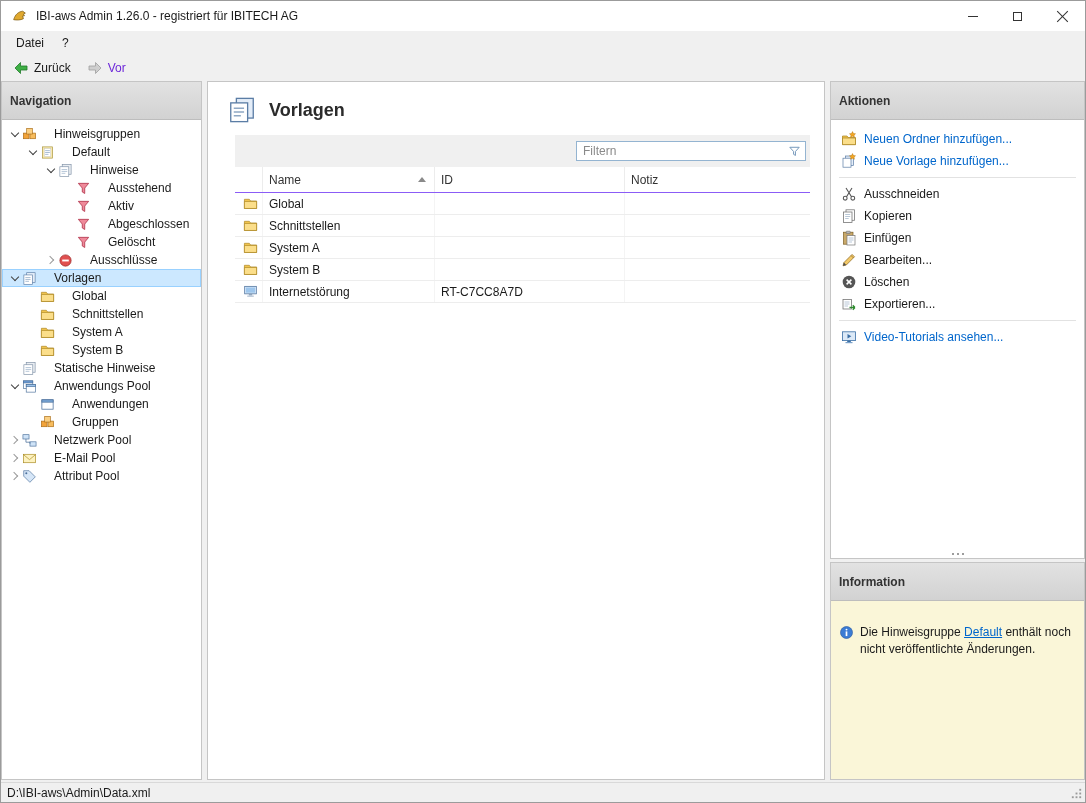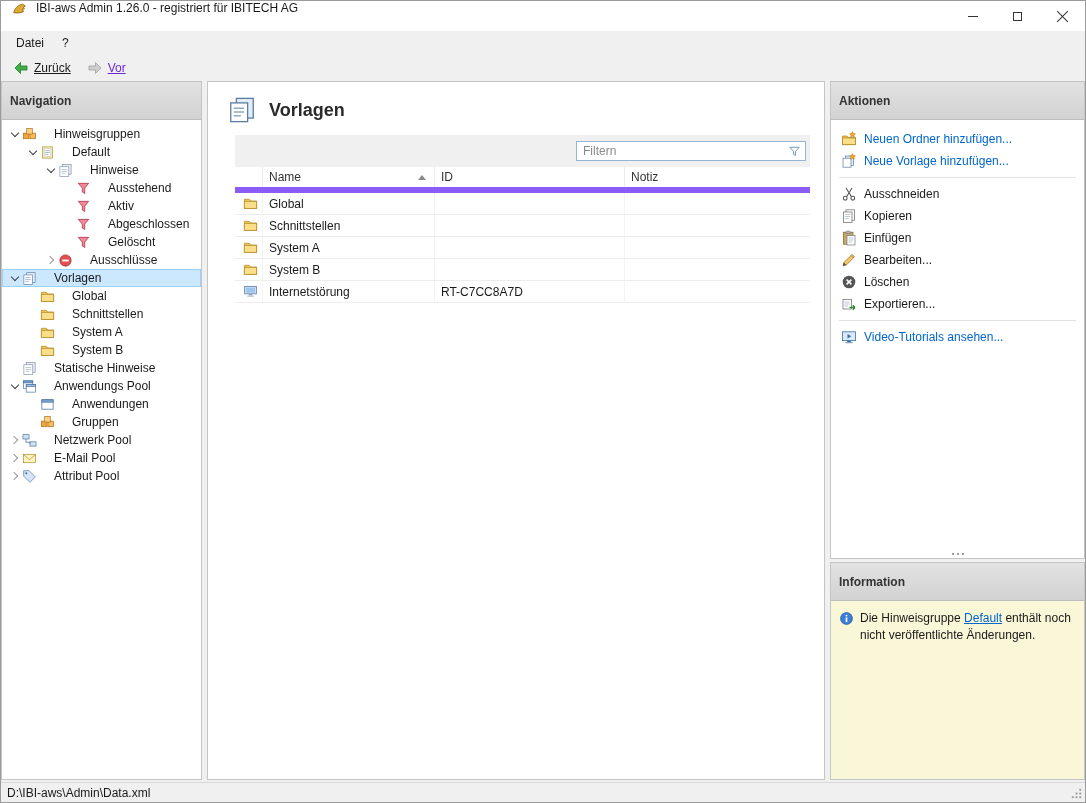--- a/index.html
+++ b/index.html
@@ -1,37 +1,37 @@
 <!DOCTYPE html>
 <html><head>
 <meta charset="utf-8">
 <style>
   * { box-sizing: border-box; margin: 0; padding: 0; }
   html, body { width: 1086px; height: 803px; overflow: hidden; }
   body { font-family: "Liberation Sans", "DejaVu Sans", sans-serif; font-size: 12px; color: #1a1a1a; background: #fff; }
   .window { width: 1086px; height: 803px; border: 1px solid #9b9b9b; display: flex; flex-direction: column; background: #f0f0f0; }
 
   
-  .titlebar { height: 30px; background: #fff; display: flex; flex: none; }
+  .titlebar { height: 30px; background: #fff; display: flex; align-items: center; flex: none; }
   .app-icon { width: 17px; height: 17px; margin: 0 8px 0 10px; flex: none; }
   .title-text { font-size: 12px; color: #1a1a1a; white-space: nowrap; }
   .win-controls { margin-left: auto; display: flex; height: 100%; }
   .win-btn { width: 45px; height: 100%; display: flex; align-items: center; justify-content: center; cursor: default; }
   .glyph-min { width: 10px; height: 1px; background: #333; display: block; }
   .glyph-max { width: 9px; height: 9px; border: 1px solid #333; display: block; }
   .glyph-close { width: 13px; height: 13px; position: relative; display: block; }
   .glyph-close::before, .glyph-close::after { content: ""; position: absolute; top: 6px; left: -1px; width: 15px; height: 1px; background: #333; }
   .glyph-close::before { transform: rotate(45deg); }
   .glyph-close::after { transform: rotate(-45deg); }
 
   
   .menubar { height: 24px; background: #f0f0f0; display: flex; align-items: center; padding-left: 6px; flex: none; }
   .menu-item { padding: 3px 9px; }
   .toolbar { height: 26px; background: #f0f0f0; display: flex; align-items: center; padding-left: 4px; flex: none; }
-  .tool-btn { display: flex; align-items: center; gap: 5px; padding: 2px 8px; text-decoration: underline; }
+  .tool-btn { display: flex; align-items: center; gap: 5px; padding: 2px 8px; }
   .tool-btn .icn { width: 16px; height: 16px; }
   .tool-btn.disabled { color: #6d28d9; }
 
   
   .work { flex: 1; display: flex; gap: 5px; background: #f0f0f0; min-height: 0; padding-bottom: 2px; }
   .panel { background: #fff; border: 1px solid #c5c5c5; display: flex; flex-direction: column; min-height: 0; }
   .panel-header { height: 38px; background: linear-gradient(#e2e2e2, #d2d2d2); border-bottom: 1px solid #bdbdbd; display: flex; align-items: center; padding: 0 8px; font-weight: bold; color: #333; flex: none; }
 
   
   .nav-panel { width: 201px; flex: none; }
@@ -51,21 +51,21 @@
   .center-head { padding: 13px 14px 10px 19px; display: flex; align-items: center; gap: 12px; background: #fff; flex: none; }
   .big-icn { width: 30px; height: 30px; }
   .page-title { font-size: 18px; font-weight: 600; color: #2b2b2b; }
   .content { margin: 0 14px 0 27px; display: flex; flex-direction: column; flex: 1; min-height: 0; }
   .filter-strip { background: #f0f0f0; height: 26px; display: flex; align-items: center; justify-content: flex-end; padding: 16px 4px; flex: none; }
   .filter-box { width: 230px; height: 20px; background: #fff; border: 1px solid #94b4d1; display: flex; align-items: center; }
   .filter-input { flex: 1; border: none; outline: none; font: inherit; padding: 0 6px; height: 100%; min-width: 0; background: transparent; }
   .filter-input::placeholder { color: #8a8a8a; }
   .filter-funnel { width: 15px; height: 15px; margin-right: 3px; flex: none; }
 
-  .tbl-header { display: grid; grid-template-columns: 28px 172px 190px 1fr; height: 26px; border-bottom: 6px solid #8b5cf6; flex: none; }
+  .tbl-header { display: grid; grid-template-columns: 28px 172px 190px 1fr; height: 26px; border-bottom: 1px solid #8b5cf6; flex: none; }
   .th { padding: 0 6px; color: #333; border-right: 1px solid #ececec; display: flex; align-items: center; }
   .th:last-child { border-right: none; }
   .sort-asc { width: 0; height: 0; border-left: 4px solid transparent; border-right: 4px solid transparent; border-bottom: 5px solid #8a8a8a; margin-left: auto; margin-right: 2px; }
   .tbl-row { display: grid; grid-template-columns: 28px 172px 190px 1fr; height: 22px; border-bottom: 1px solid #ededed; }
   .td { padding: 0 6px; display: flex; align-items: center; border-right: 1px solid #f4f4f4; overflow: hidden; white-space: nowrap; }
   .td:last-child { border-right: none; }
   .td.icon-cell { padding-left: 8px; }
   .td .icn { width: 15px; height: 15px; }
   .tbl-rest { flex: 1; background: #fff; }
 
@@ -74,21 +74,21 @@
   .actions-panel { height: 478px; flex: none; position: relative; }
   .actions-list { padding-top: 8px; }
   .action-item { height: 22px; display: flex; align-items: center; gap: 7px; padding: 0 10px; cursor: default; white-space: nowrap; }
   .action-item.link .alabel { color: #0066cc; }
   .action-sep { border-top: 1px solid #e2e2e2; margin: 5px 8px; }
   .grip-dots { position: absolute; bottom: 3px; left: 50%; transform: translateX(-50%); display: flex; gap: 3px; }
   .grip-dots i { width: 2px; height: 2px; background: #7d7d7d; border-radius: 50%; display: block; }
 
   
   .info-panel { flex: 1; min-height: 0; }
-  .info-body { flex: 1; background: #faf6d8; padding: 9px 8px; display: flex; gap: 6px; align-items: flex-start; }
+  .info-body { flex: 1; background: #faf6d8; padding: 23px 8px; display: flex; gap: 6px; align-items: flex-start; }
   .info-body .icn { width: 15px; height: 15px; margin-top: 1px; }
   .info-text { line-height: 1.45; }
   .ilink { color: #0066cc; text-decoration: underline; cursor: pointer; }
 
   
   .statusbar { height: 20px; background: #f0f0f0; border-top: 1px solid #d9d9d9; display: flex; align-items: center; padding: 0 6px; flex: none; position: relative; }
   .resize-grip { position: absolute; right: 2px; bottom: 2px; width: 13px; height: 13px; }
 </style>
 </head>
 <body>

